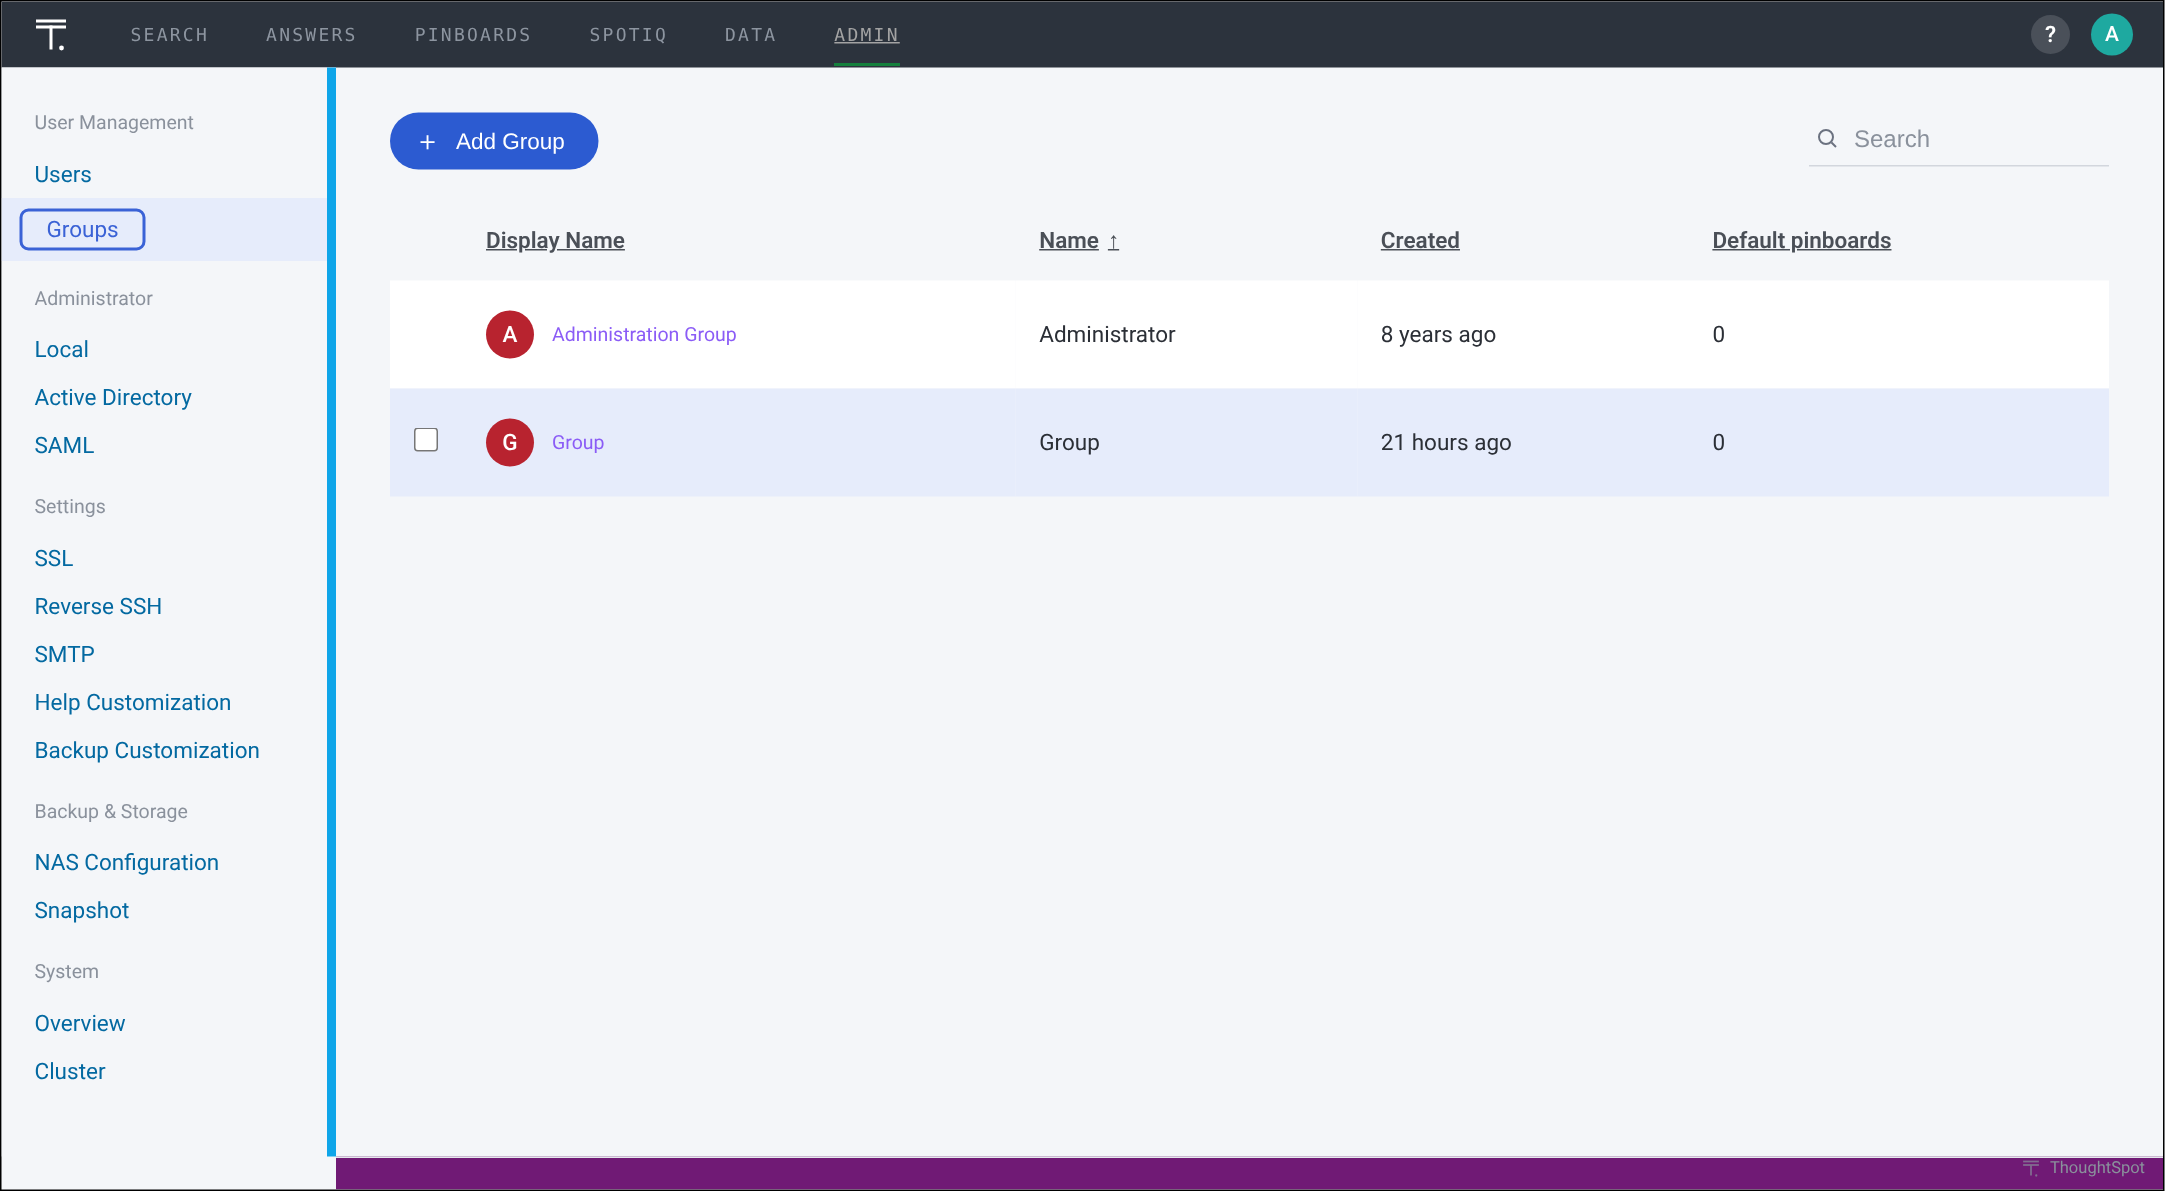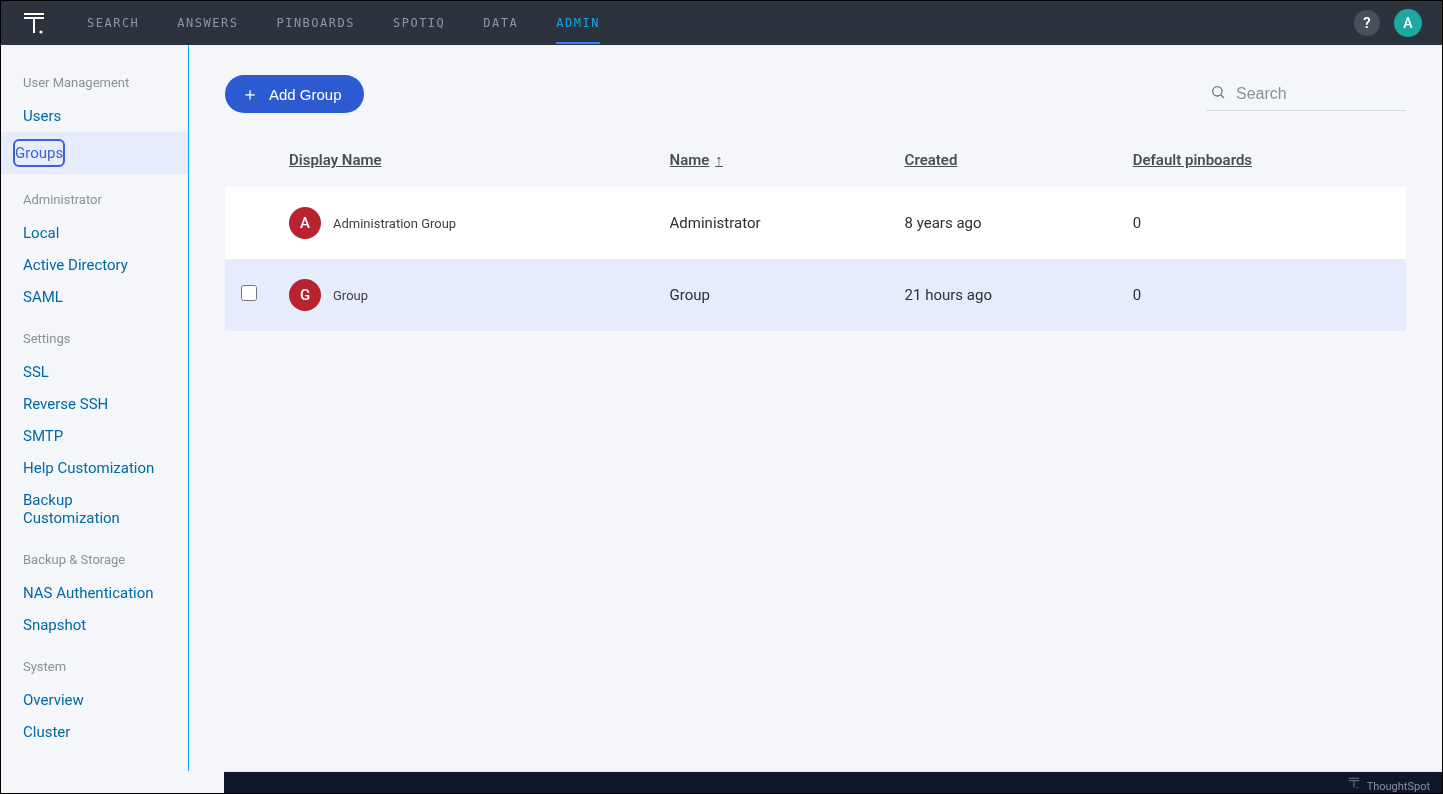--- a/index.html
+++ b/index.html
@@ -31,39 +31,39 @@
   .nav-items { display: flex; gap: 38px; align-items: center; }
   .nav-item {
     font-family: "Menlo","Consolas",monospace;
     font-size: 12px;
     letter-spacing: 1.5px;
     color: #8d95a0;
     cursor: pointer;
     padding: 14px 0 12px;
     border-bottom: 2px solid transparent;
   }
-  .nav-item.active { color: #0ea5e9; border-bottom: 2px solid #3b82f6; }
+  .nav-item.active { color: #a3a3a3; border-bottom: 2px solid #15803d; text-decoration: underline; }
   .topbar-right { margin-left: auto; display:flex; align-items:center; gap:14px; }
   .help-circle {
     width: 26px; height: 26px; border-radius: 50%;
     background:#4a5059; color:#fff; display:flex; align-items:center; justify-content:center;
     font-size: 15px; font-weight: 600; cursor:pointer;
   }
   .avatar-circle {
     width: 28px; height:28px; border-radius:50%;
     background:#1ea9a0; color:#fff; display:flex; align-items:center; justify-content:center;
     font-size:14px; font-weight:500; cursor:pointer;
   }
 
   
   .page { display:flex; height: calc(100% - 44px - 22px); }
   .sidebar {
-    width: 188px;
+    width: 223px;
     background:#f4f6f9;
-    border-right: 1px solid #0ea5e9;
+    border-right: 6px solid #0ea5e9;
     padding-top: 30px;
     overflow-y: auto;
   }
   .sidebar::-webkit-scrollbar { width:10px; }
   .sidebar::-webkit-scrollbar-thumb { background:#d7dbe2; border-radius:5px; }
   .side-section-title {
     font-size: 13px;
     color: #8a919c;
     padding: 0 22px 10px;
     margin-top: 18px;
@@ -76,21 +76,21 @@
     cursor: pointer;
   }
   .side-item.active {
     color: #3a62d6;
     background: #e6ecfb;
   }
   .side-item.active span.pill {
     display: inline-block;
     border: 2px solid #3a62d6;
     border-radius: 6px;
-    padding: 3px 0;
+    padding: 3px 16px;
     margin-left: -10px;
   }
 
   .main {
     flex: 1;
     padding: 30px 36px 0 36px;
     overflow:auto;
   }
   .toolbar {
     display:flex; align-items:center; justify-content:space-between;
@@ -125,28 +125,28 @@
   table.data tbody tr.row-white { background:#ffffff; }
   table.data tbody tr.row-blue  { background:#e6ecfb; }
   table.data td { padding: 0 16px; font-size:15px; color:#2b2f36; }
   .checkbox-cell { width:44px; text-align:center; }
   .checkbox-cell input { width:16px; height:16px; cursor:pointer; }
   .dn-cell { display:flex; align-items:center; gap:12px; }
   .grp-avatar {
     width:32px; height:32px; border-radius:50%; background:#b8232f; color:#fff;
     display:flex; align-items:center; justify-content:center; font-size:15px; font-weight:500;
   }
-  .dim { font-size:13px; color:#404040; }
+  .dim { font-size:13px; color:#8b5cf6; }
   .name-col { font-size:18px; color:#1f2733; }
 
   .footer {
     position:absolute; bottom:0; right:0; left:223px;
     height:22px; border-top:1px solid #e5e8ed;
-    display:flex; align-items:flex-end; justify-content:flex-end;
-    padding: 0 12px; background:#0f172a;
+    display:flex; align-items:flex-start; justify-content:flex-end;
+    padding: 0 12px; background:#701a75;
     font-size:11px; color:#8a919c; gap:6px;
   }
   .footer svg { opacity:0.7; }
 </style>
 </head>
 <body>
 
 <div class="topbar">
   <div class="logo">
     <svg width="24" height="24" viewBox="0 0 24 24">
@@ -182,21 +182,21 @@
       <div class="side-item">Local</div>
       <div class="side-item">Active Directory</div>
       <div class="side-item">SAML</div>
       <div class="side-section-title">Settings</div>
       <div class="side-item">SSL</div>
       <div class="side-item">Reverse SSH</div>
       <div class="side-item">SMTP</div>
       <div class="side-item">Help Customization</div>
       <div class="side-item">Backup Customization</div>
       <div class="side-section-title">Backup &amp; Storage</div>
-      <div class="side-item">NAS Authentication</div>
+      <div class="side-item">NAS Configuration</div>
       <div class="side-item">Snapshot</div>
       <div class="side-section-title">System</div>
       <div class="side-item">Overview</div>
       <div class="side-item">Cluster</div>
     </div>
 
   <div class="main">
     <div class="toolbar">
       <button class="add-btn">
         <span class="plus">＋</span>

